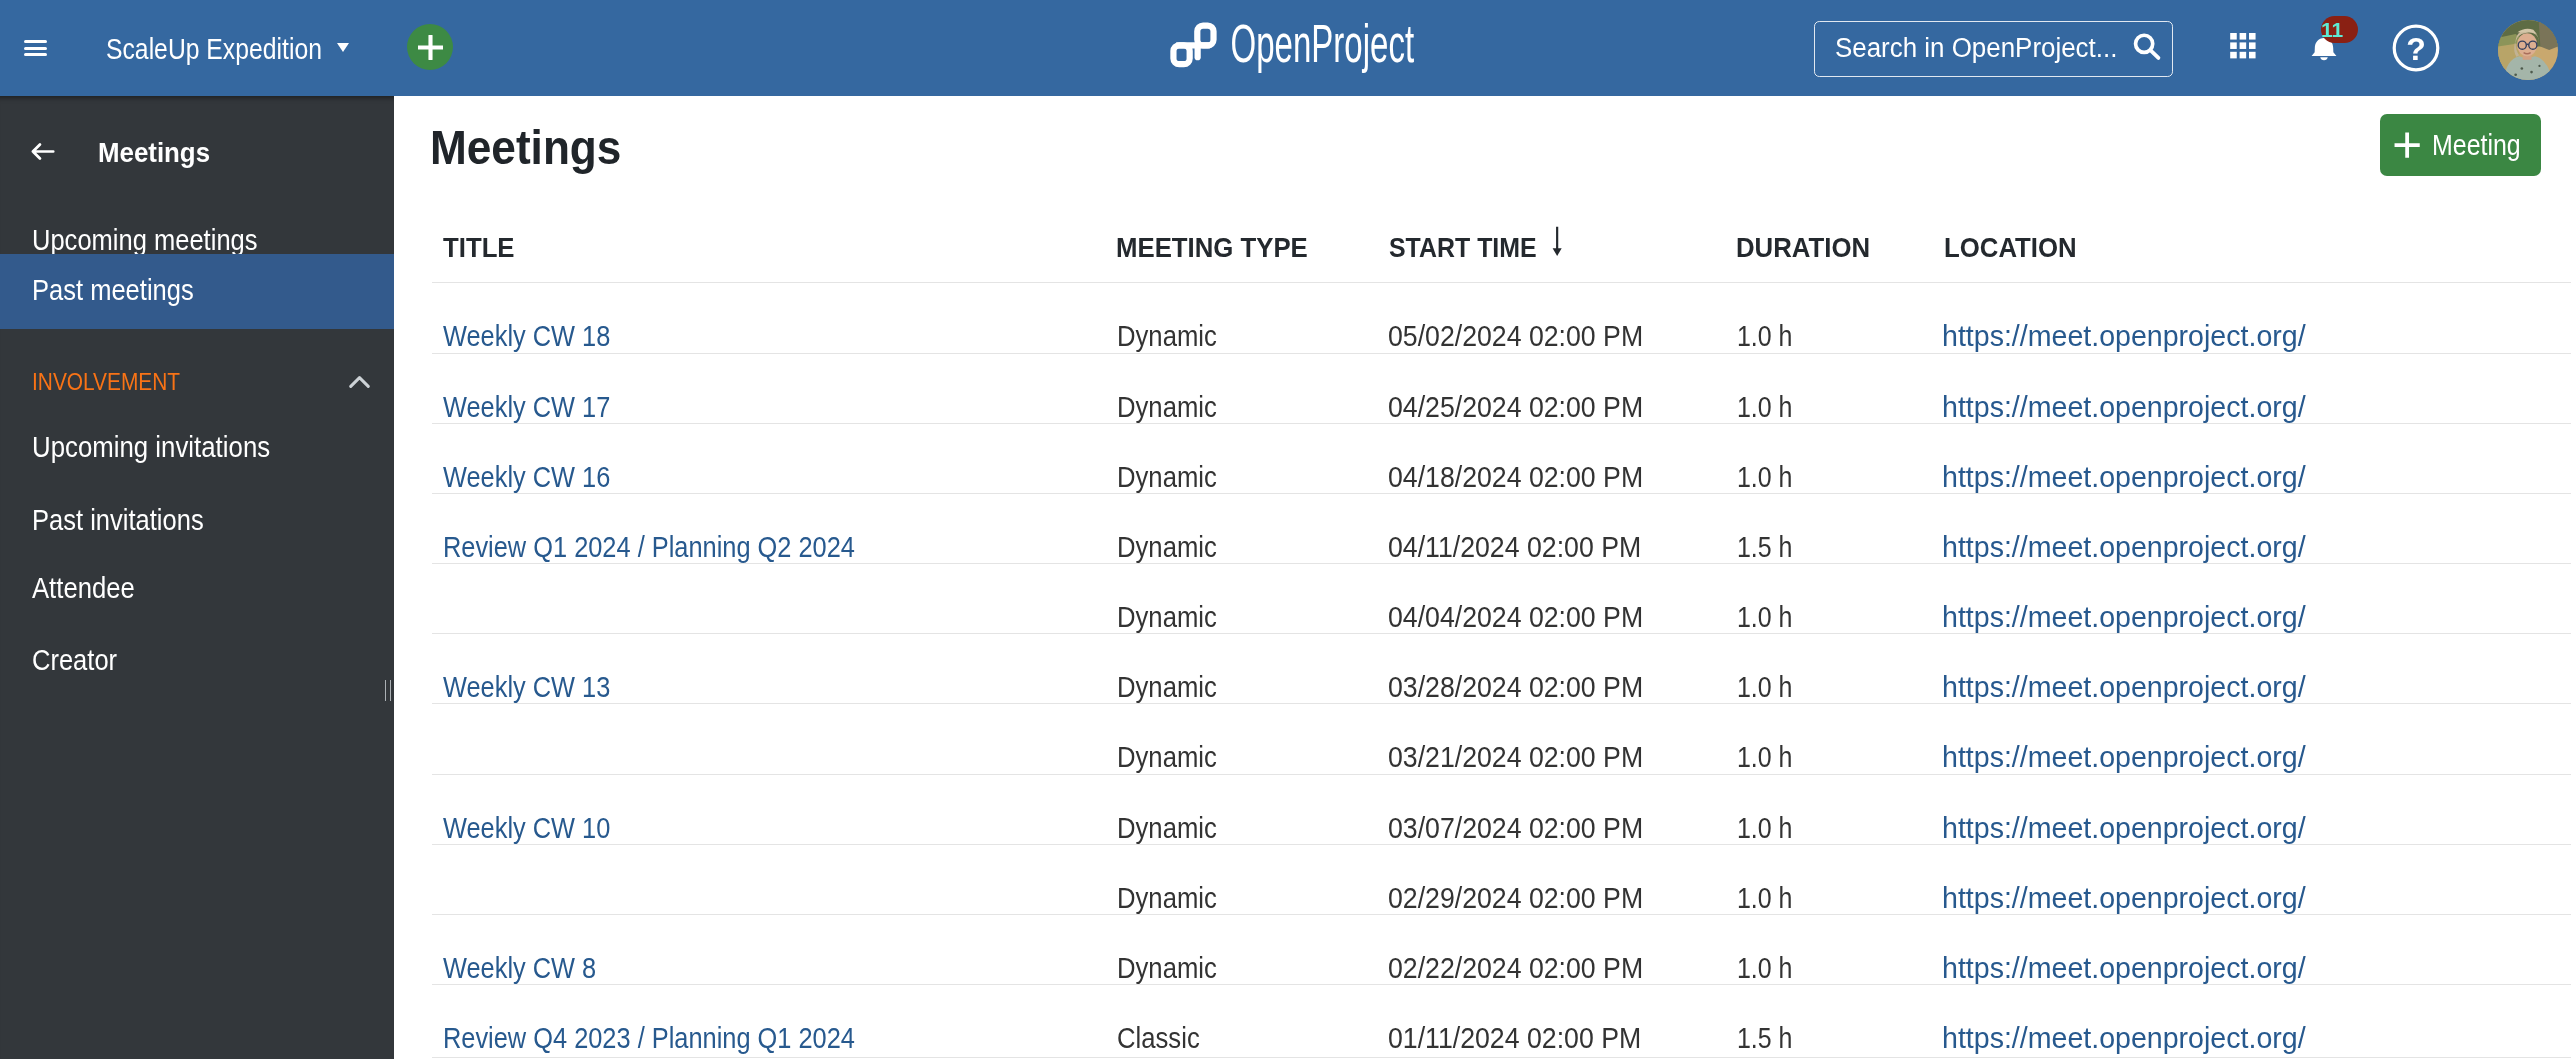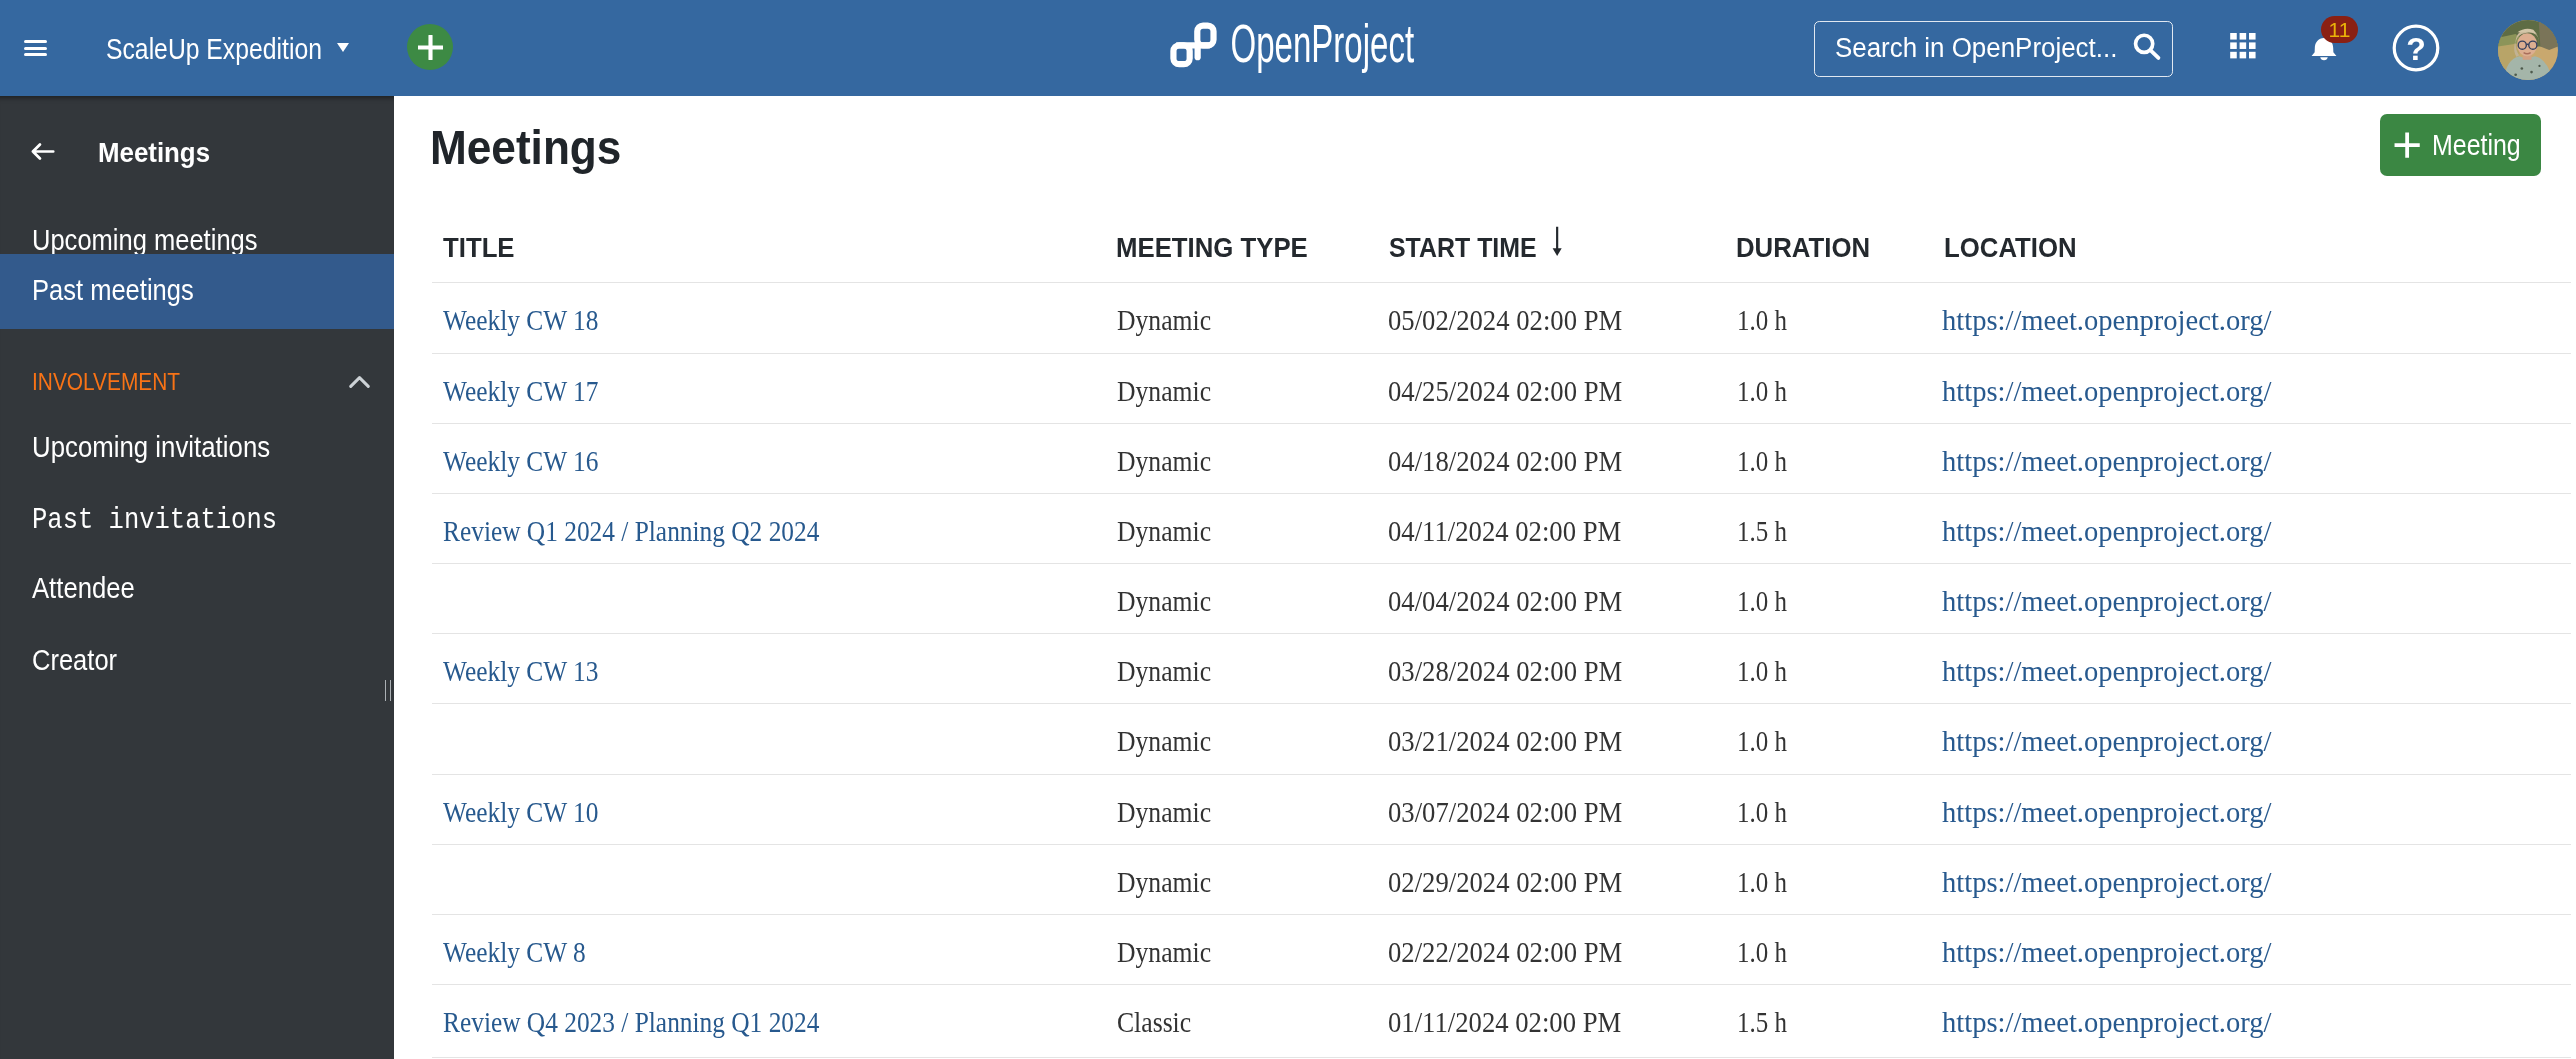--- a/index.html
+++ b/index.html
@@ -22,22 +22,22 @@
     line-height:52px; padding-left:20.4px; }
   
   #pagetitle { position:absolute; left:430px; top:120px; font-size:48px; font-weight:bold; color:#20252A;
     line-height:55px; }
   #newbtn { position:absolute; left:2380px; top:114px; width:161px; height:62px; background:#3B8743;
     border-radius:7px; color:#fff; font-size:29px; line-height:62px; text-align:center; }
   .th { position:absolute; top:214px; height:68px; line-height:68px; font-size:28px; font-weight:bold;
     color:#24292E;text-decoration:underline; }
   .sep { position:absolute; left:432px; right:5.3px; height:1.3px; background:#E4E4E4; }
   .row { position:absolute; left:394px; right:0; height:70px; }
-  .cell { position:absolute; top:3px; height:70px; line-height:70px; font-size:29px; color:#333;
-    white-space:nowrap;font-family:Liberation Serif, serif; }
+  .cell { position:absolute; top:19px; height:70px; line-height:70px; font-size:29px; color:#333;
+    white-space:nowrap; }
   .lnk { color:#27598E; text-decoration:none; }
   .c1 { left:49px; } .c1 .sx { transform:scaleX(0.875); }
   .c2 { left:723px; } .c2 .sx { transform:scaleX(0.885); }
   .c3 { left:994px; } .c3 .sx { transform:scaleX(0.92); }
   .c4 { left:1343px; } .c4 .sx { transform:scaleX(0.86); }
   .c5 { left:1548px; } .c5 .sx { transform:scaleX(0.985); }
   
   #sidebar { position:absolute; left:0; top:96px; width:394px; bottom:0; background:#33373B; color:#fff; box-shadow: inset 0 6.2px 5.3px -4.4px rgba(0,0,0,0.45); }
   .snav { position:absolute; left:31.5px; height:35px; line-height:35px; font-size:29px; color:#fff; white-space:nowrap; }
   #selrow { position:absolute; left:0; top:158px; width:394px; height:75px; background:#335A8C; }
@@ -82,21 +82,21 @@
         <rect x="10.6" y="21.2" width="7.4" height="7.4"></rect>
         <rect x="21.2" y="21.2" width="7.4" height="7.4"></rect>
     </g>
   </svg>
 
   <svg class="abs" style="left:2308px; top:37px" width="32" height="28" viewBox="0 0 36 32">
     <path d="M18 1 C11.5 1 7.6 6 7.5 12.5 L7.3 17.5 L3.8 21.6 L32.2 21.6 L28.7 17.5 L28.5 12.5 C28.4 6 24.5 1 18 1 Z" fill="#fff"></path>
     <path d="M13.7 23 A4.4 4.4 0 0 0 22.3 23 Z" fill="#fff"></path>
   </svg>
   <div class="abs" style="left:2321px; top:15.5px; width:37px; height:27.5px; border-radius:13.7px; background:#8A2013;
-    color:#eab308; font-size:21px; font-weight:normal; text-align:center; line-height:27.5px;">11</div>
+    color:#5eead4; font-size:21px; font-weight:bold; text-align:left; line-height:27.5px;">11</div>
 
   <svg class="abs" style="left:2392px; top:24px" width="48" height="48" viewBox="0 0 54 54">
     <circle cx="27" cy="27" r="24.5" fill="none" stroke="#fff" stroke-width="3.6"></circle>
     <text x="27" y="40" font-size="36" font-weight="bold" fill="#fff" text-anchor="middle">?</text>
   </svg>
 
   <svg class="abs" style="left:2498px; top:19.5px" width="60" height="60" viewBox="0 0 68 68">
     <defs>
       <clipPath id="av">
           <circle cx="34" cy="34" r="34"></circle>
@@ -134,21 +134,21 @@
   </svg>
   <div class="snav" style="left:98px; top:39px; font-weight:bold; font-size:27.5px;"><span class="sx" style="transform:scaleX(0.94)">Meetings</span></div>
   <div class="snav" style="top:106px;margin-top:21px;"><span class="sx" style="transform:scaleX(0.88)">Upcoming meetings</span></div>
   <div id="selrow"></div>
   <div class="snav" style="top:177px;"><span class="sx" style="transform:scaleX(0.88)">Past meetings</span></div>
   <div class="snav" style="top:268px; font-size:24px; color:#f97316;"><span class="sx" style="transform:scaleX(0.87)">INVOLVEMENT</span></div>
   <svg class="abs" style="left:349px; top:279px" width="21" height="14" viewBox="0 0 24 16">
     <path d="M2 13 L12 3 L22 13" stroke="#CDD2D6" stroke-width="3.4" fill="none" stroke-linecap="round" stroke-linejoin="round"></path>
   </svg>
   <div class="snav" style="top:334px;"><span class="sx" style="transform:scaleX(0.89)">Upcoming invitations</span></div>
-  <div class="snav" style="top:407px;font-family:Liberation Mono, monospace;"><span class="sx" style="transform:scaleX(0.88)">Past invitations</span></div>
+  <div class="snav" style="top:407px;"><span class="sx" style="transform:scaleX(0.88)">Past invitations</span></div>
   <div class="snav" style="top:475px;"><span class="sx" style="transform:scaleX(0.885)">Attendee</span></div>
   <div class="snav" style="top:547px;"><span class="sx" style="transform:scaleX(0.88)">Creator</span></div>
   <div class="abs" style="left:385px; top:584px; width:1.4px; height:21px; background:#ABB0B4;"></div>
   <div class="abs" style="left:390px; top:584px; width:1.4px; height:21px; background:#ABB0B4;"></div>
 </div>
 
 <div id="pagetitle"><span class="sx" style="transform:scaleX(0.92)">Meetings</span></div>
 <div id="newbtn">
   <svg class="abs" style="left:14px; top:18px" width="27" height="27" viewBox="0 0 30 30">
     <path d="M14.6 0.5 V28.5 M0.6 14.5 H28.6" stroke="#fff" stroke-width="4.2"></path>

